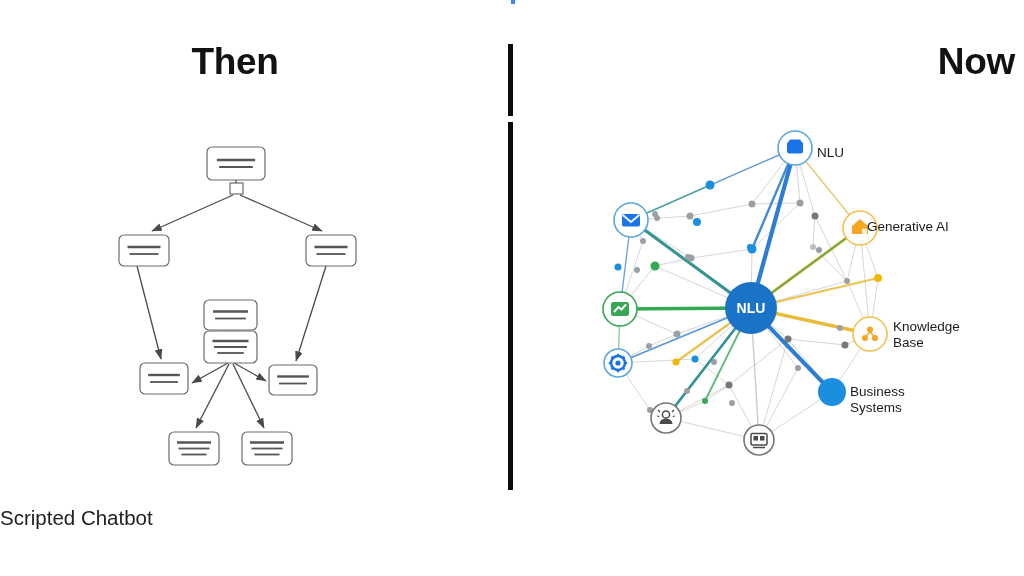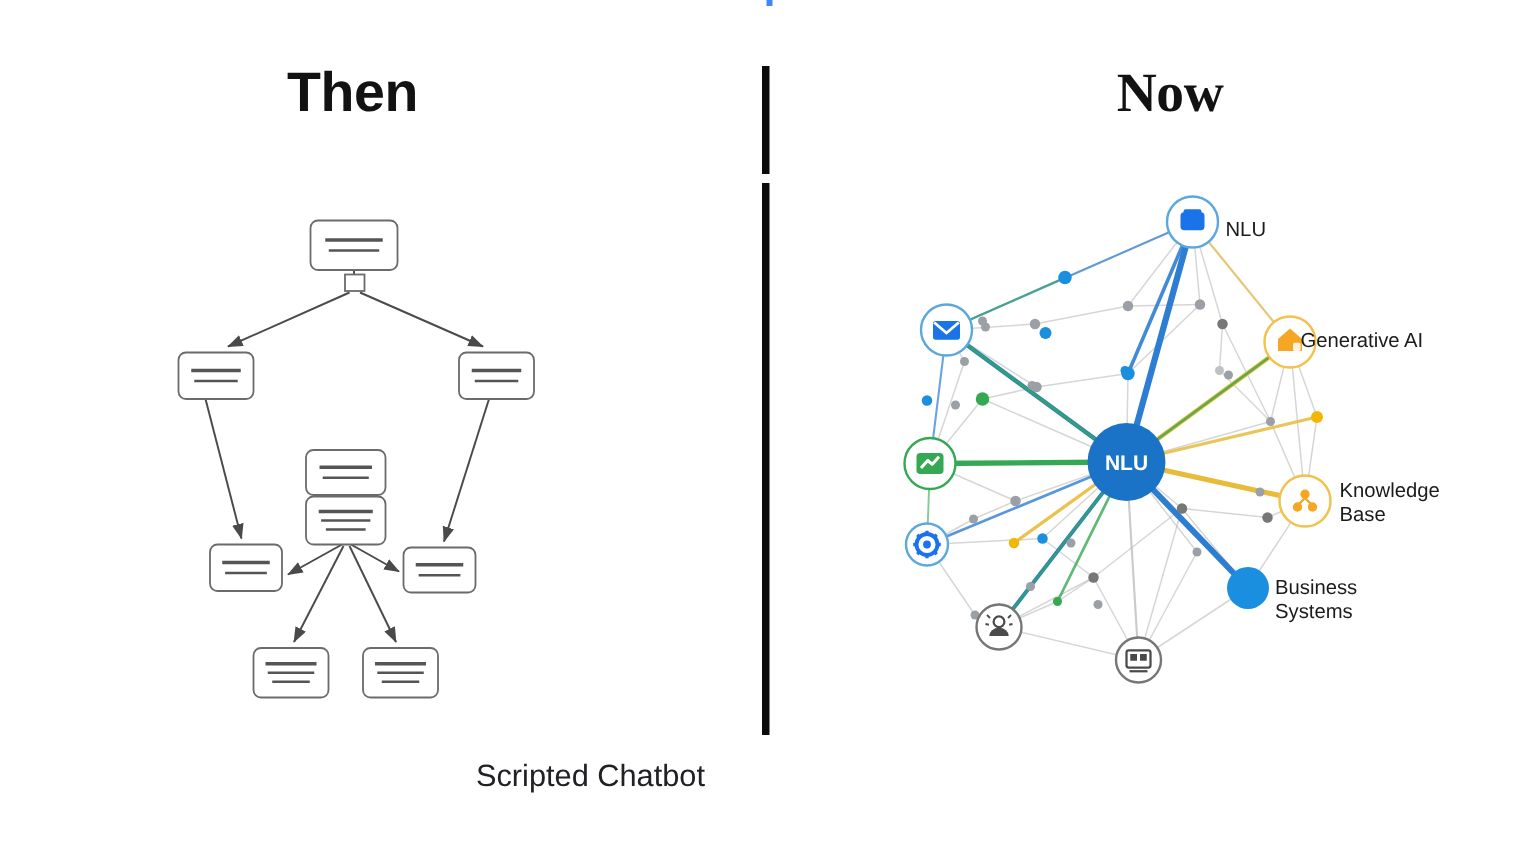--- a/index.html
+++ b/index.html
@@ -17,29 +17,29 @@
   }
   .heading {
     position: absolute;
     font-weight: bold;
     font-size: 37px;
     color: #121212;
     letter-spacing: -0.3px;
     white-space: nowrap;
   }
   #heading-then { left: 0; top: 41px; width: 470px; text-align: center; }
-  #heading-now  { left: 545px; top: 41px; width: 470px; text-align: center; font-family: Liberation Serif, serif; }
+  #heading-now  { left: 545px; top: 41px; width: 470px; text-align: right; }
 
   .caption {
     position: absolute;
     font-size: 20.5px;
     color: #202124;
     white-space: nowrap;
   }
-  #caption-then { left: 0; top: 506px; width: 470px; text-align: right; }
+  #caption-then { left: 0; top: 506px; width: 470px; text-align: left; }
   #caption-now  { left: 545px; top: 506px; width: 470px; text-align: center; }
 
   #divider-top, #divider-bottom {
     position: absolute;
     left: 508px;
     width: 5px;
     background: #0b0b0b;
   }
   #divider-top    { top: 44px;  height: 72px; }
   #divider-bottom { top: 122px; height: 368px; }

